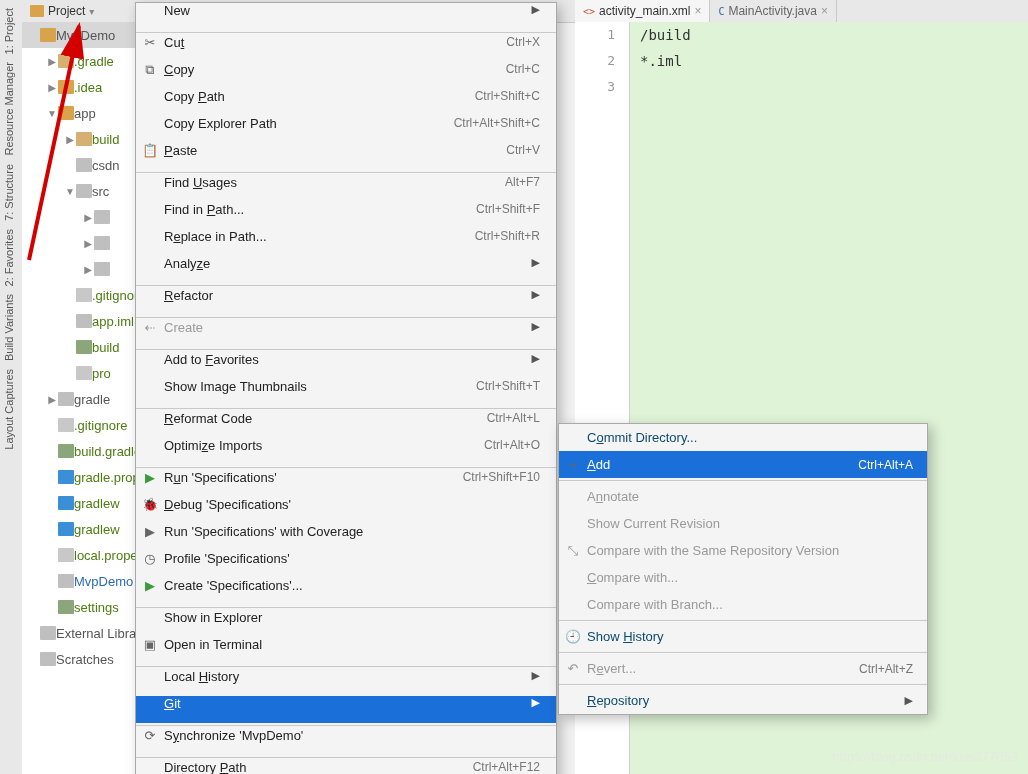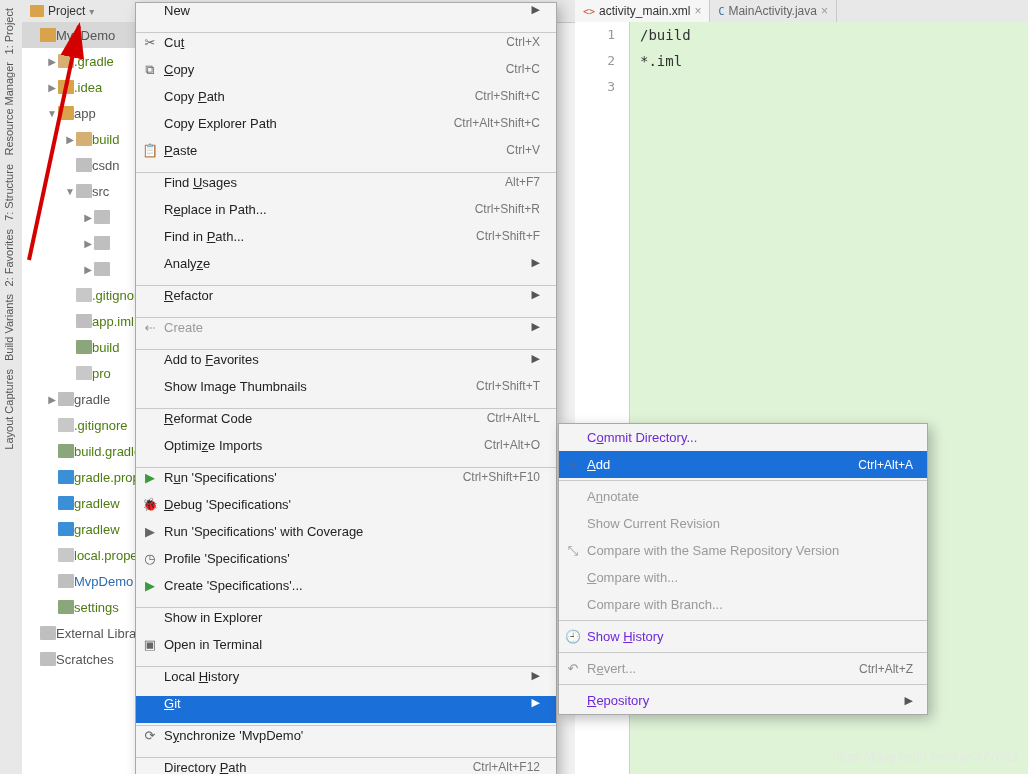--- a/index.html
+++ b/index.html
@@ -41,21 +41,21 @@
 .ctx .mi .mlbl{flex:1;color:#222}
 .ctx .mi .msc{color:#777;font-size:12px}
 .ctx .mi .marr{color:#555;font-size:11px;padding-left:6px}
 .ctx .mi.dis .mlbl,.ctx .mi.dis .mico{color:#9a9a9a}
 .ctx .sep{height:1px;background:#c9c9c9;margin:2px 0}
 .ctx .mi.sel{background:#1a6fd8;color:#fff}
 .ctx .mi.sel .mlbl,.ctx .mi.sel .msc,.ctx .mi.sel .marr{color:#fff}
 .sub{position:absolute;left:558px;top:423px;width:368px;background:#f4f4f4;border:1px solid #a9a9a9;box-shadow:4px 4px 12px rgba(0,0,0,.25);z-index:11}
 .sub .mi{display:flex;align-items:center;height:27px;padding:0 14px 0 28px;position:relative;cursor:default}
 .sub .mi .mico{position:absolute;left:6px;width:16px;text-align:center;color:#666;font-size:13px}
-.sub .mi .mlbl{flex:1;color:#6d28d9}
+.sub .mi .mlbl{flex:1;color:#0c4a6e}
 .sub .mi .msc{color:#777;font-size:12px}
 .sub .mi .marr{color:#555;font-size:11px;padding-left:6px}
 .sub .mi.dis .mlbl,.sub .mi.dis .mico{color:#9a9a9a}
 .sub .sep{height:1px;background:#c9c9c9;margin:2px 0}
 .sub .mi.sel{background:#1a6fd8}
 .sub .mi.sel .mlbl,.sub .mi.sel .msc{color:#fff}
 .watermark{position:absolute;right:10px;bottom:10px;color:rgba(230,230,230,.7);font-size:13px;z-index:20}
 .ul{text-decoration:underline}
 </style>
 </head>
@@ -271,26 +271,26 @@
       <span class="mico">📋</span>
       <span class="mlbl"><span class="ul">P</span>aste</span>
       <span class="msc">Ctrl+V</span>
     </div>
     <div class="sep"></div>
     <div class="mi">
       <span class="mlbl">Find <span class="ul">U</span>sages</span>
       <span class="msc">Alt+F7</span>
     </div>
     <div class="mi">
+      <span class="mlbl">Find in <span class="ul">P</span>ath...</span>
+      <span class="msc">Ctrl+Shift+F</span>
+    </div>
+    <div class="mi">
       <span class="mlbl">R<span class="ul">e</span>place in Path...</span>
       <span class="msc">Ctrl+Shift+R</span>
-    </div>
-    <div class="mi">
-      <span class="mlbl">Find in <span class="ul">P</span>ath...</span>
-      <span class="msc">Ctrl+Shift+F</span>
     </div>
     <div class="mi">
       <span class="mlbl">Analy<span class="ul">z</span>e</span>
       <span class="marr">▶</span>
     </div>
     <div class="sep"></div>
     <div class="mi">
       <span class="mlbl"><span class="ul">R</span>efactor</span>
       <span class="marr">▶</span>
     </div>

